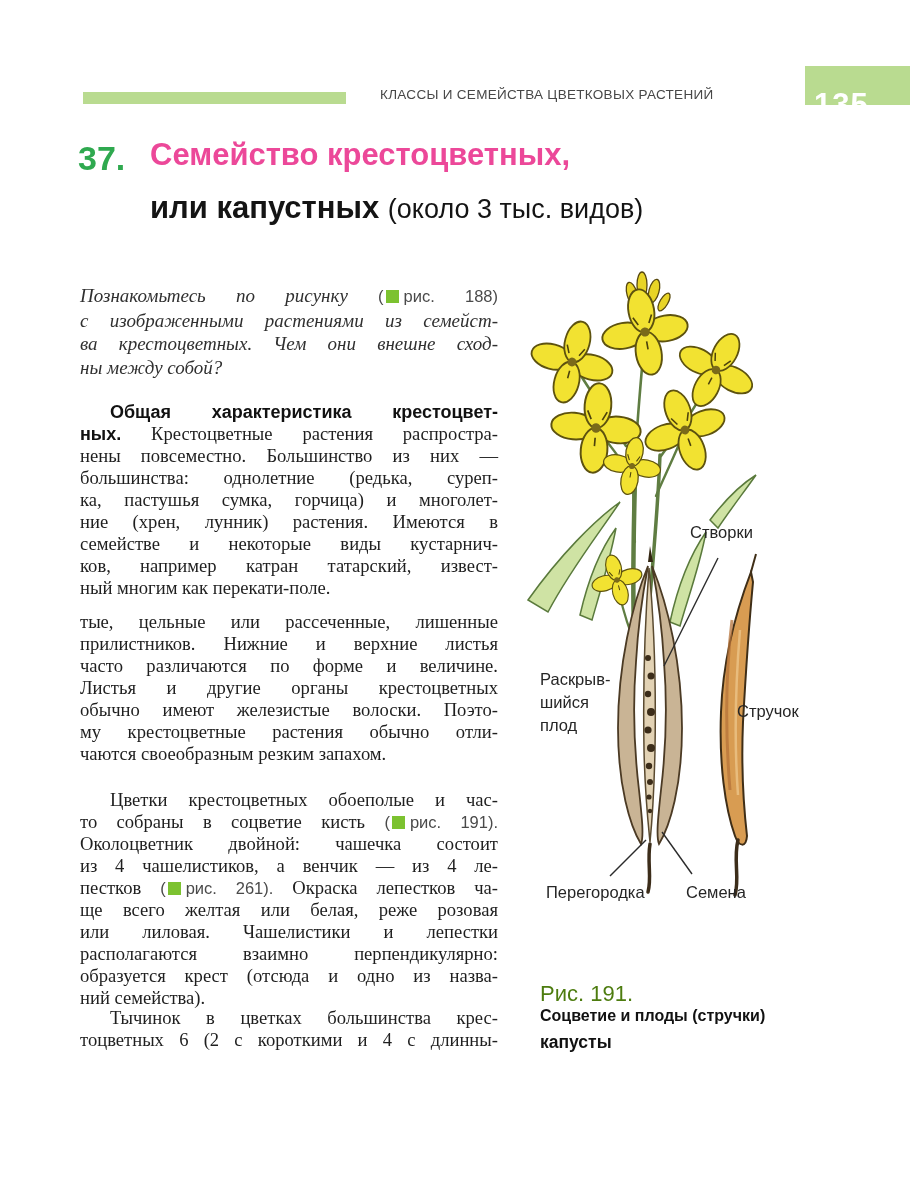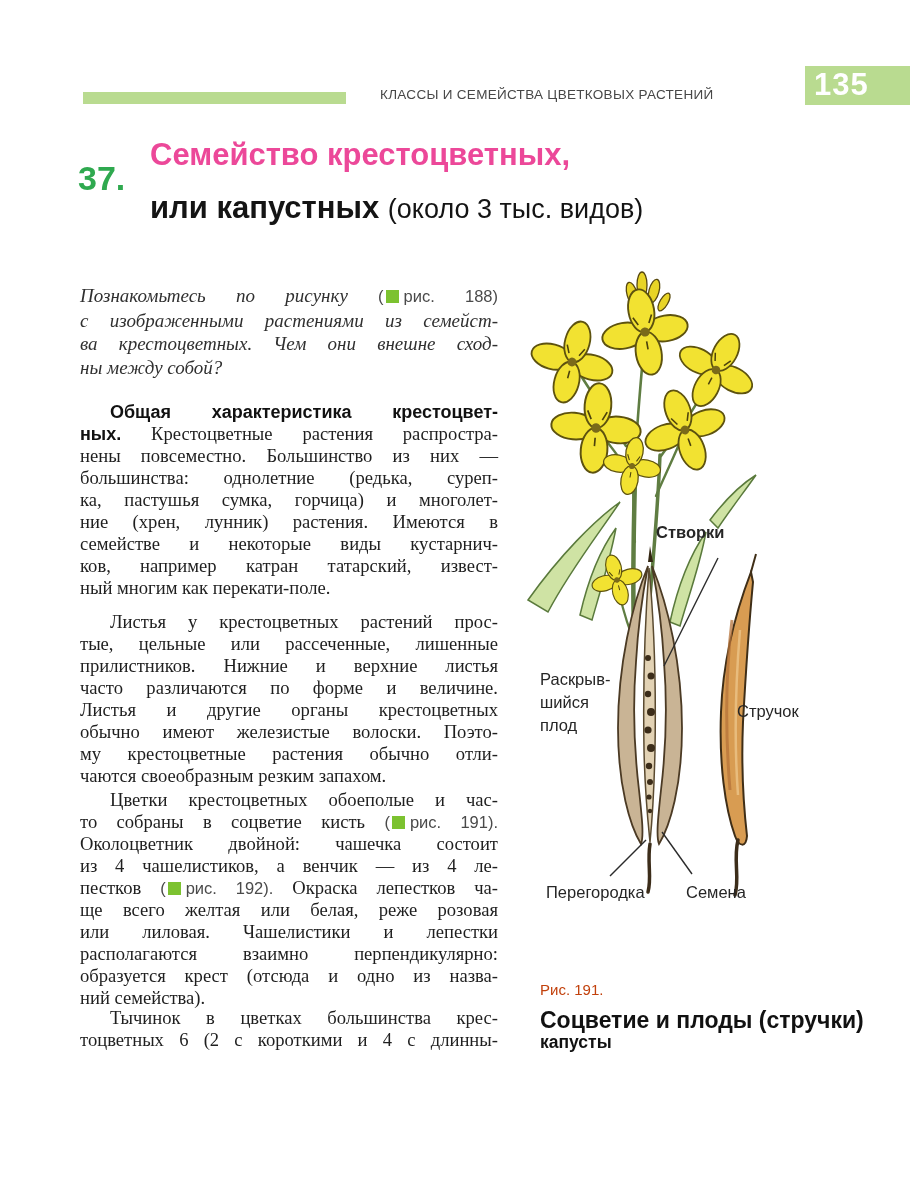--- a/index.html
+++ b/index.html
@@ -18,27 +18,27 @@
     font-family:"Liberation Sans",sans-serif;font-size:13.5px;color:#474747;
     text-align:left;letter-spacing:.3px;white-space:nowrap;
   }
   .page-badge{
     position:absolute;left:805px;top:66px;width:105px;height:39px;
     background:#b9db90;
   }
   .page-badge span{
     display:block;padding:1px 0 0 9px;
     font-family:"Liberation Sans",sans-serif;font-weight:bold;
-    font-size:31px;color:#ffffff;letter-spacing:1px;
+    font-size:31px;color:#ffffff;letter-spacing:1px;margin-top:20px;
   }
   
   .sec-num{
     position:absolute;left:78px;top:139px;
     font-family:"Liberation Sans",sans-serif;font-weight:bold;
-    font-size:34px;color:#2fa94f;margin-top:20px;
+    font-size:34px;color:#2fa94f;
   }
   .sec-title1{
     position:absolute;left:150px;top:137px;
     font-family:"Liberation Sans",sans-serif;font-weight:bold;
     font-size:31px;color:#ec4899;white-space:nowrap;
   }
   .sec-title2{
     position:absolute;left:150px;top:190px;
     font-family:"Liberation Sans",sans-serif;font-weight:bold;
     font-size:31px;color:#141414;white-space:nowrap;
@@ -64,32 +64,32 @@
   .sq{
     display:inline-block;width:13px;height:13px;background:#7cc230;
     vertical-align:-1px;margin:0 5px 0 2px;
   }
   
   .fig-svg{position:absolute;left:520px;top:270px;}
   .fig-label{
     position:absolute;font-family:"Liberation Sans",sans-serif;
     font-size:16.5px;color:#262626;line-height:23px;white-space:nowrap;
   }
-  .lb-valves{left:656px;top:521px;font-weight:bold;}
+  .lb-valves{left:690px;top:521px;}
   .lb-opened{left:540px;top:668px;}
   .lb-silique{left:737px;top:700px;}
   .lb-septum{left:546px;top:881px;}
   .lb-seeds{left:686px;top:881px;}
   .cap-num{
     position:absolute;left:540px;top:981px;
-    font-family:"Liberation Sans",sans-serif;font-size:15px;color:#c2410c;
+    font-family:"Liberation Sans",sans-serif;font-size:22px;color:#4d7c0f;
   }
   .cap-b1{
     position:absolute;left:540px;top:1007px;
-    font-family:"Liberation Sans",sans-serif;font-weight:bold;font-size:23px;color:#111;
+    font-family:"Liberation Sans",sans-serif;font-weight:bold;font-size:16px;color:#111;
   }
   .cap-b2{
     position:absolute;left:540px;top:1032px;
     font-family:"Liberation Sans",sans-serif;font-weight:bold;font-size:17.5px;color:#111;
   }
 </style>
 </head>
 <body>
 
 <div id="page">
@@ -117,36 +117,35 @@
     <div class="ln j">нены повсеместно. Большинство из них —</div>
     <div class="ln j">большинства: однолетние (редька, суреп-</div>
     <div class="ln j">ка, пастушья сумка, горчица) и многолет-</div>
     <div class="ln j">ние (хрен, лунник) растения. Имеются в</div>
     <div class="ln j">семействе и некоторые виды кустарнич-</div>
     <div class="ln j">ков, например катран татарский, извест-</div>
     <div class="ln last">ный многим как перекати-поле.</div>
   </div>
 
   <div class="col p2">
-    <div class="ln j ind">Листья у крестоцветных растений прос-</div>
     <div class="ln j">тые, цельные или рассеченные, лишенные</div>
     <div class="ln j">прилистников. Нижние и верхние листья</div>
     <div class="ln j">часто различаются по форме и величине.</div>
     <div class="ln j">Листья и другие органы крестоцветных</div>
     <div class="ln j">обычно имеют железистые волоски. Поэто-</div>
     <div class="ln j">му крестоцветные растения обычно отли-</div>
     <div class="ln last">чаются своеобразным резким запахом.</div>
   </div>
 
   <div class="col p3">
     <div class="ln j ind">Цветки крестоцветных обоеполые и час-</div>
     <div class="ln j"><span>то собраны в соцветие кисть </span><span class="rf">(</span><span class="sq"></span><span class="rf">рис. 191).</span></div>
     <div class="ln j">Околоцветник двойной: чашечка состоит</div>
     <div class="ln j">из 4 чашелистиков, а венчик — из 4 ле-</div>
-    <div class="ln j"><span>пестков </span><span class="rf">(</span><span class="sq"></span><span class="rf">рис. 192).</span><span> Окраска лепестков ча-</span></div>
+    <div class="ln j"><span>пестков </span><span class="rf">(</span><span class="sq"></span><span class="rf">рис. 261).</span><span> Окраска лепестков ча-</span></div>
     <div class="ln j">ще всего желтая или белая, реже розовая</div>
     <div class="ln j">или лиловая. Чашелистики и лепестки</div>
     <div class="ln j">располагаются взаимно перпендикулярно:</div>
     <div class="ln j">образуется крест (отсюда и одно из назва-</div>
     <div class="ln last">ний семейства).</div>
   </div>
 
   <div class="col p4">
     <div class="ln j ind">Тычинок в цветках большинства крес-</div>
     <div class="ln j">тоцветных 6 (2 с короткими и 4 с длинны-</div>

